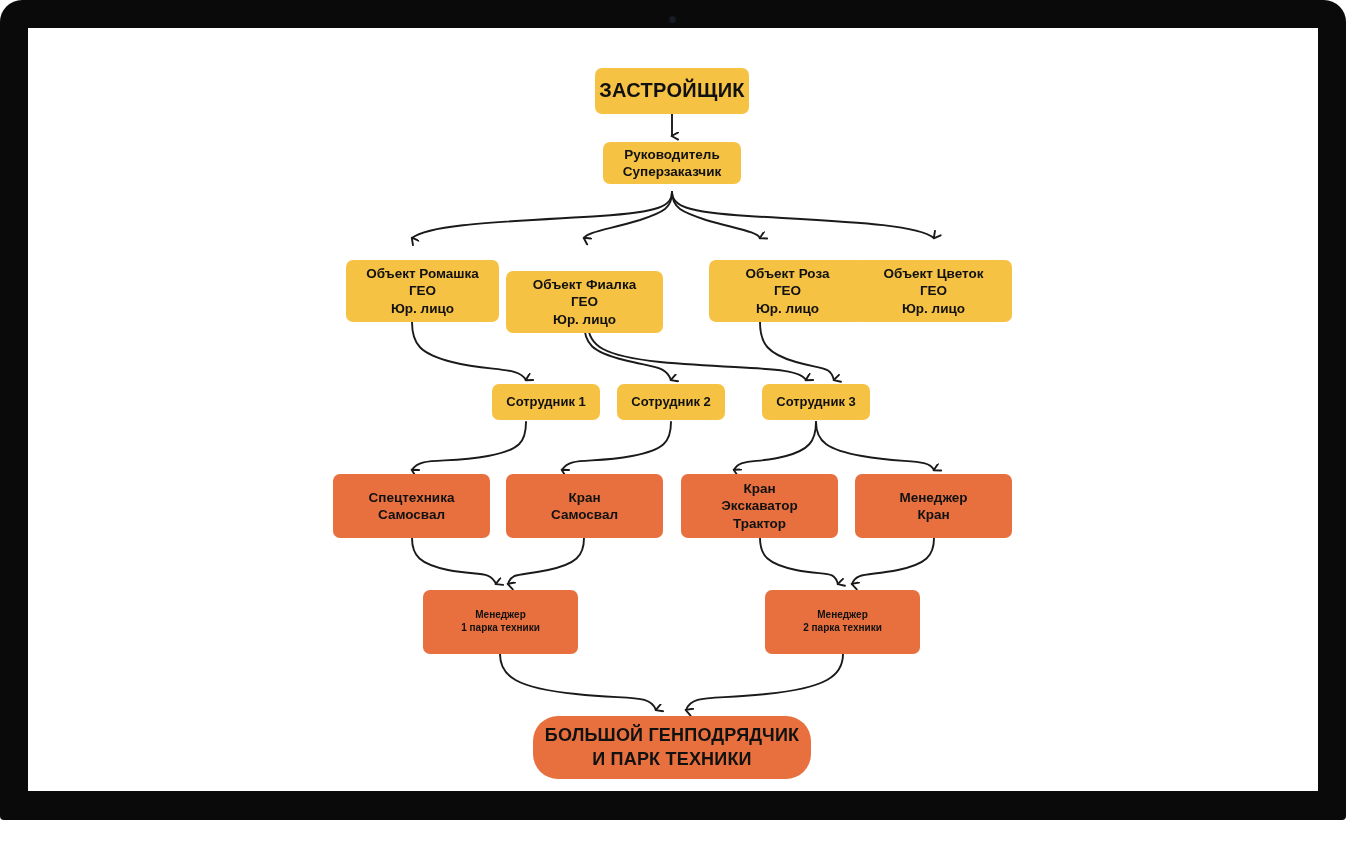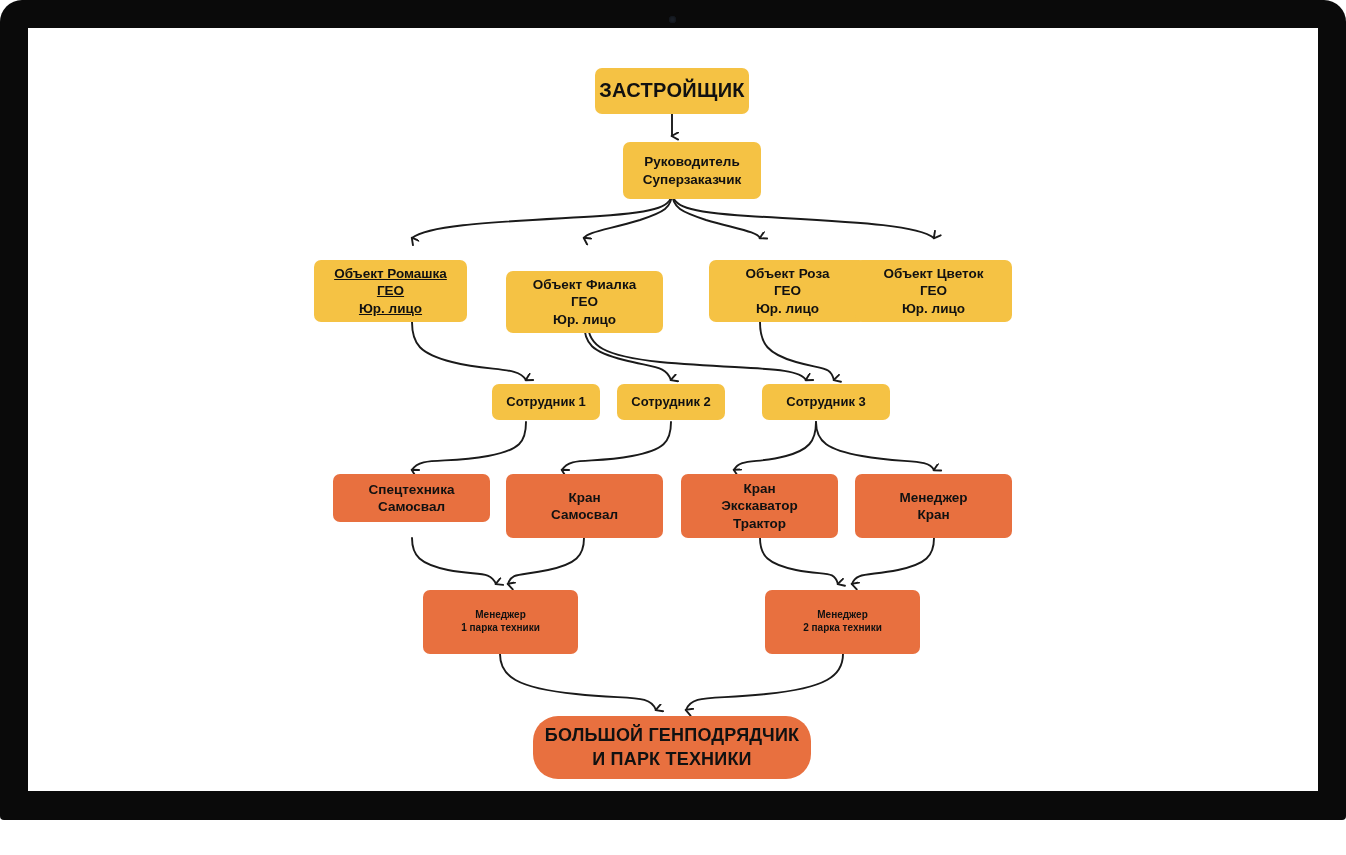--- a/index.html
+++ b/index.html
@@ -125,41 +125,41 @@
           <path d="M760,538 C760,556 768,564 796,570 C826,576 834,570 838,584"></path>
           <path d="M934,538 C934,556 926,564 898,570 C868,576 856,572 852,584"></path>
 
           <path d="M500,654 C500,676 516,688 576,694 C632,700 650,694 656,710"></path>
           <path d="M843,654 C843,676 826,688 766,694 C710,700 692,694 686,710"></path>
         </g>
       </svg>
 
       <div class="node yellow n-root" style="left:595px; top:68px; width:154px; height:46px;">ЗАСТРОЙЩИК</div>
 
-      <div class="node yellow n-lead" style="left:603px; top:142px; width:138px; height:57px;margin-left:20px;">Руководитель
+      <div class="node yellow n-lead" style="left:603px; top:142px; width:138px; height:42px;">Руководитель
 Суперзаказчик</div>
 
-      <div class="node yellow n-object" style="left:314px; top:260px; width:153px; height:62px;text-decoration:underline;">Объект Ромашка
+      <div class="node yellow n-object" style="left:346px; top:260px; width:153px; height:62px;">Объект Ромашка
 ГЕО
 Юр. лицо</div>
       <div class="node yellow n-object" style="left:506px; top:260px; width:157px; height:62px;margin-top:11px;">Объект Фиалка
 ГЕО
 Юр. лицо</div>
       <div class="node yellow n-object" style="left:681px; top:260px; width:157px; height:62px;margin-left:28px;">Объект Роза
 ГЕО
 Юр. лицо</div>
       <div class="node yellow n-object" style="left:855px; top:260px; width:157px; height:62px;">Объект Цветок
 ГЕО
 Юр. лицо</div>
 
       <div class="node yellow n-staff" style="left:472px; top:384px; width:108px; height:36px;margin-left:20px;">Сотрудник 1</div>
       <div class="node yellow n-staff" style="left:617px; top:384px; width:108px; height:36px;">Сотрудник 2</div>
-      <div class="node yellow n-staff" style="left:762px; top:384px; width:128px; height:36px;">Сотрудник 3</div>
+      <div class="node yellow n-staff" style="left:762px; top:384px; width:108px; height:36px;">Сотрудник 3</div>
 
-      <div class="node orange n-equip" style="left:333px; top:474px; width:157px; height:48px;">Спецтехника
+      <div class="node orange n-equip" style="left:333px; top:474px; width:157px; height:64px;">Спецтехника
 Самосвал</div>
       <div class="node orange n-equip" style="left:506px; top:474px; width:157px; height:64px;">Кран
 Самосвал</div>
       <div class="node orange n-equip" style="left:681px; top:474px; width:157px; height:64px;">Кран
 Экскаватор
 Трактор</div>
       <div class="node orange n-equip" style="left:855px; top:474px; width:157px; height:64px;">Менеджер
 Кран</div>
 
       <div class="node orange n-manager" style="left:423px; top:590px; width:155px; height:64px;">Менеджер

